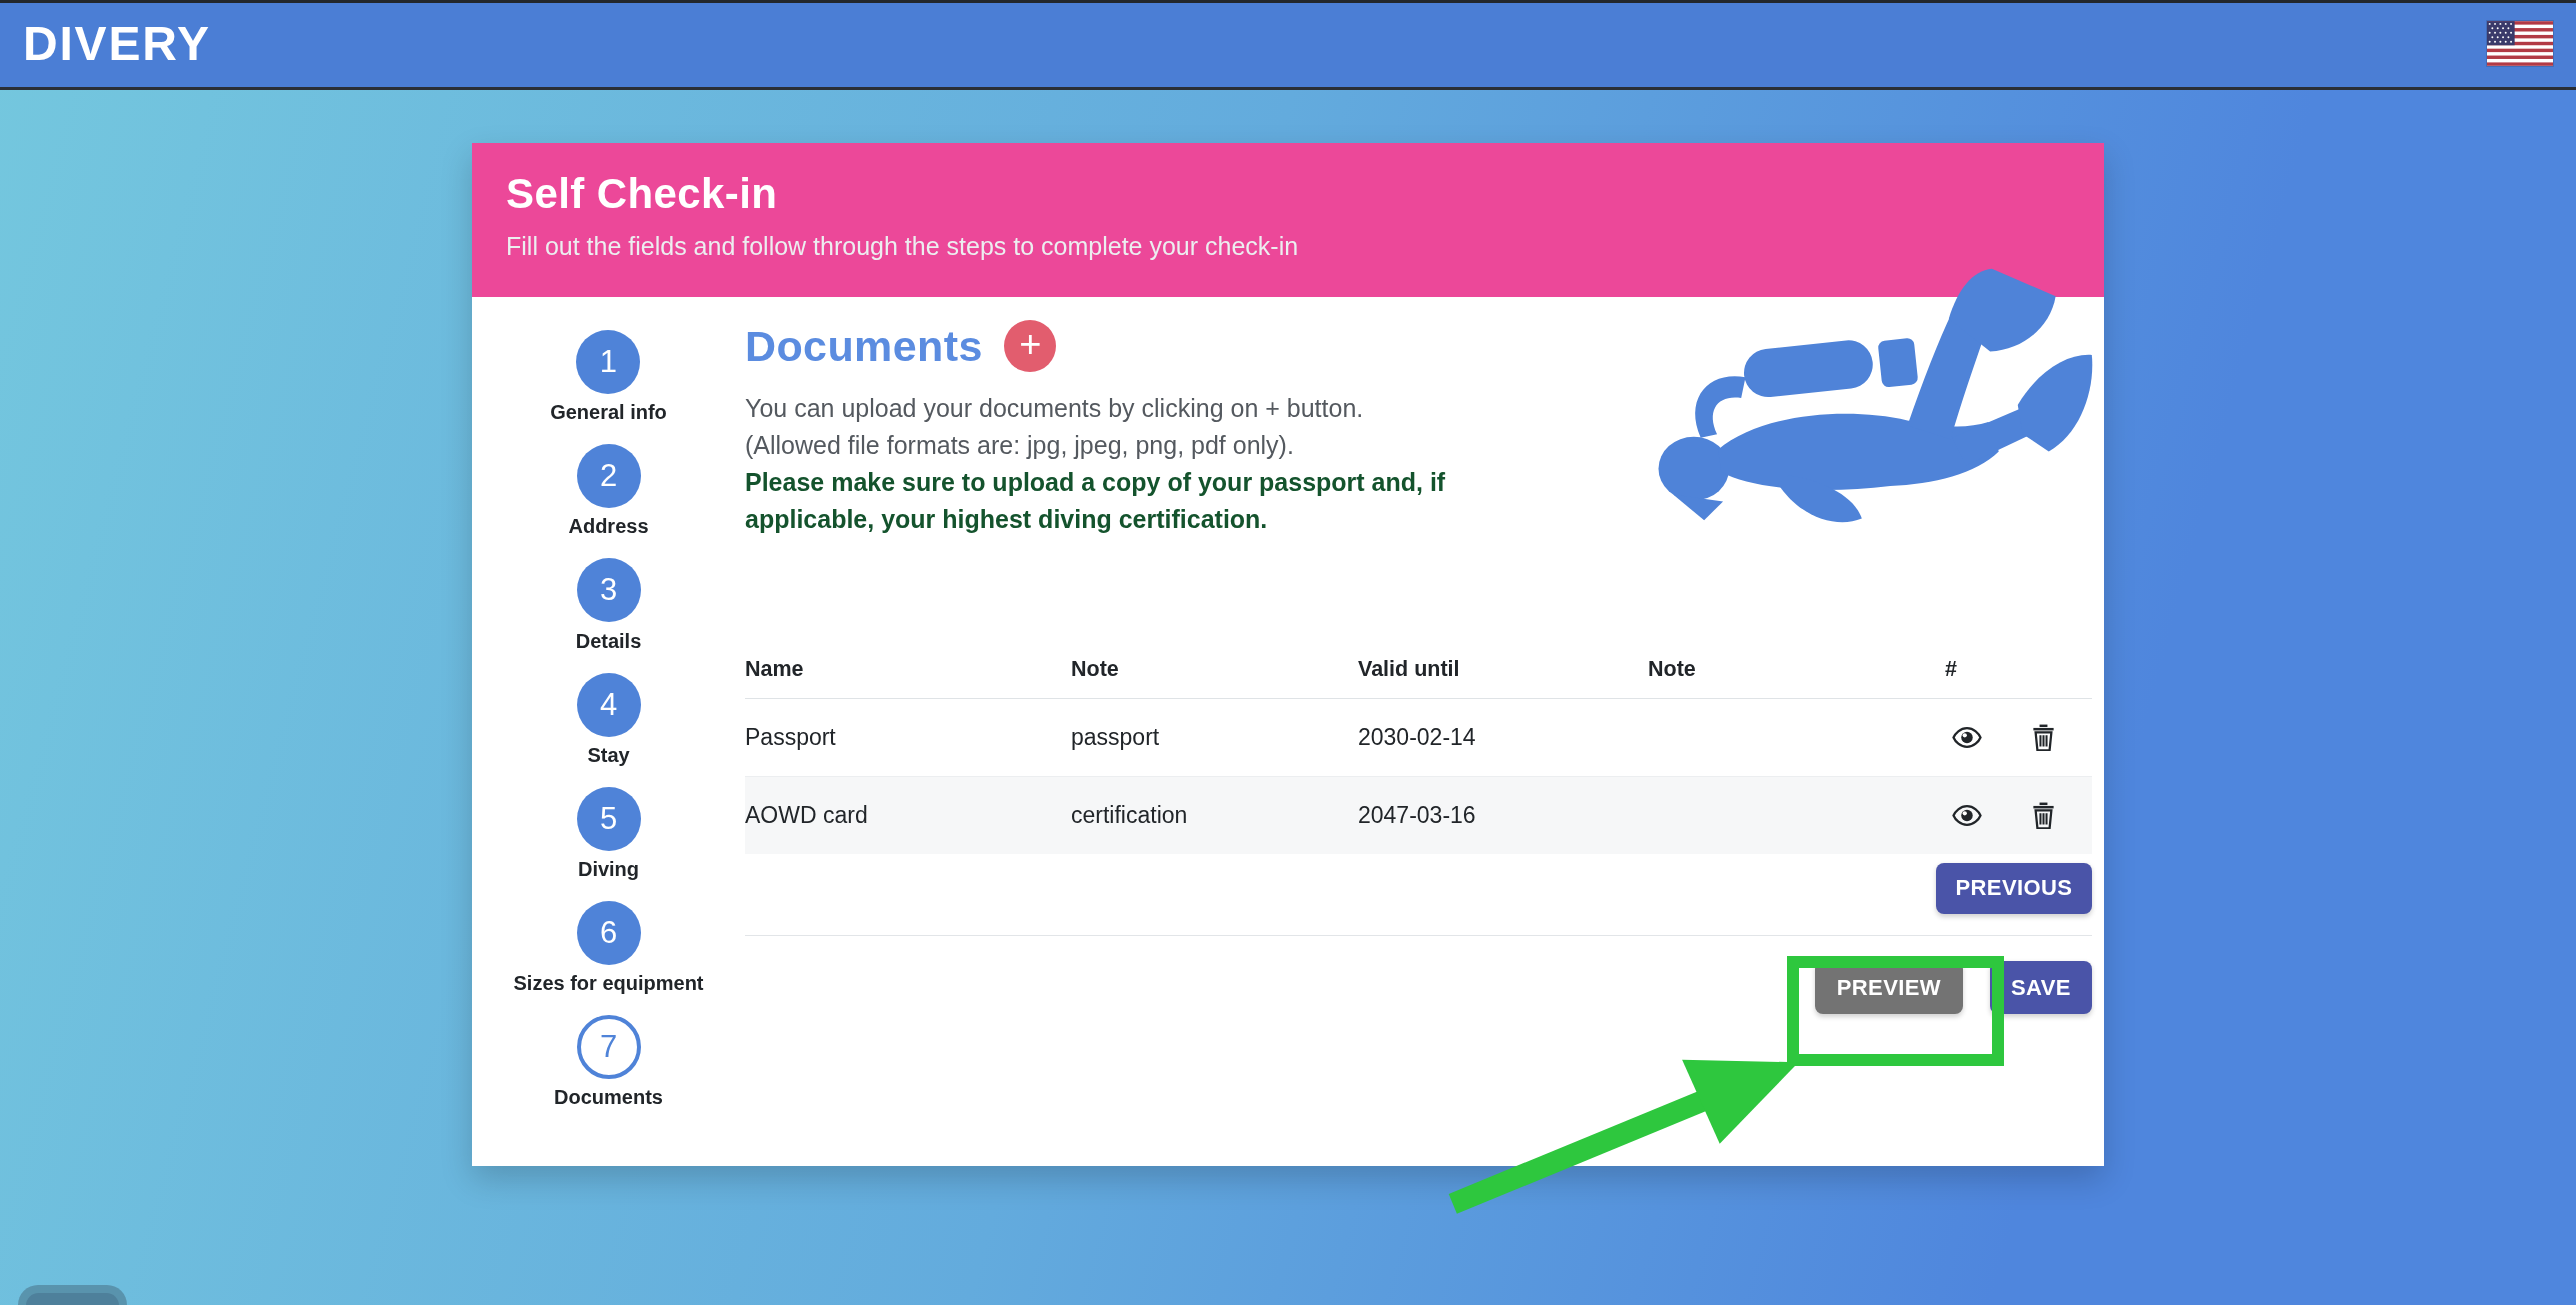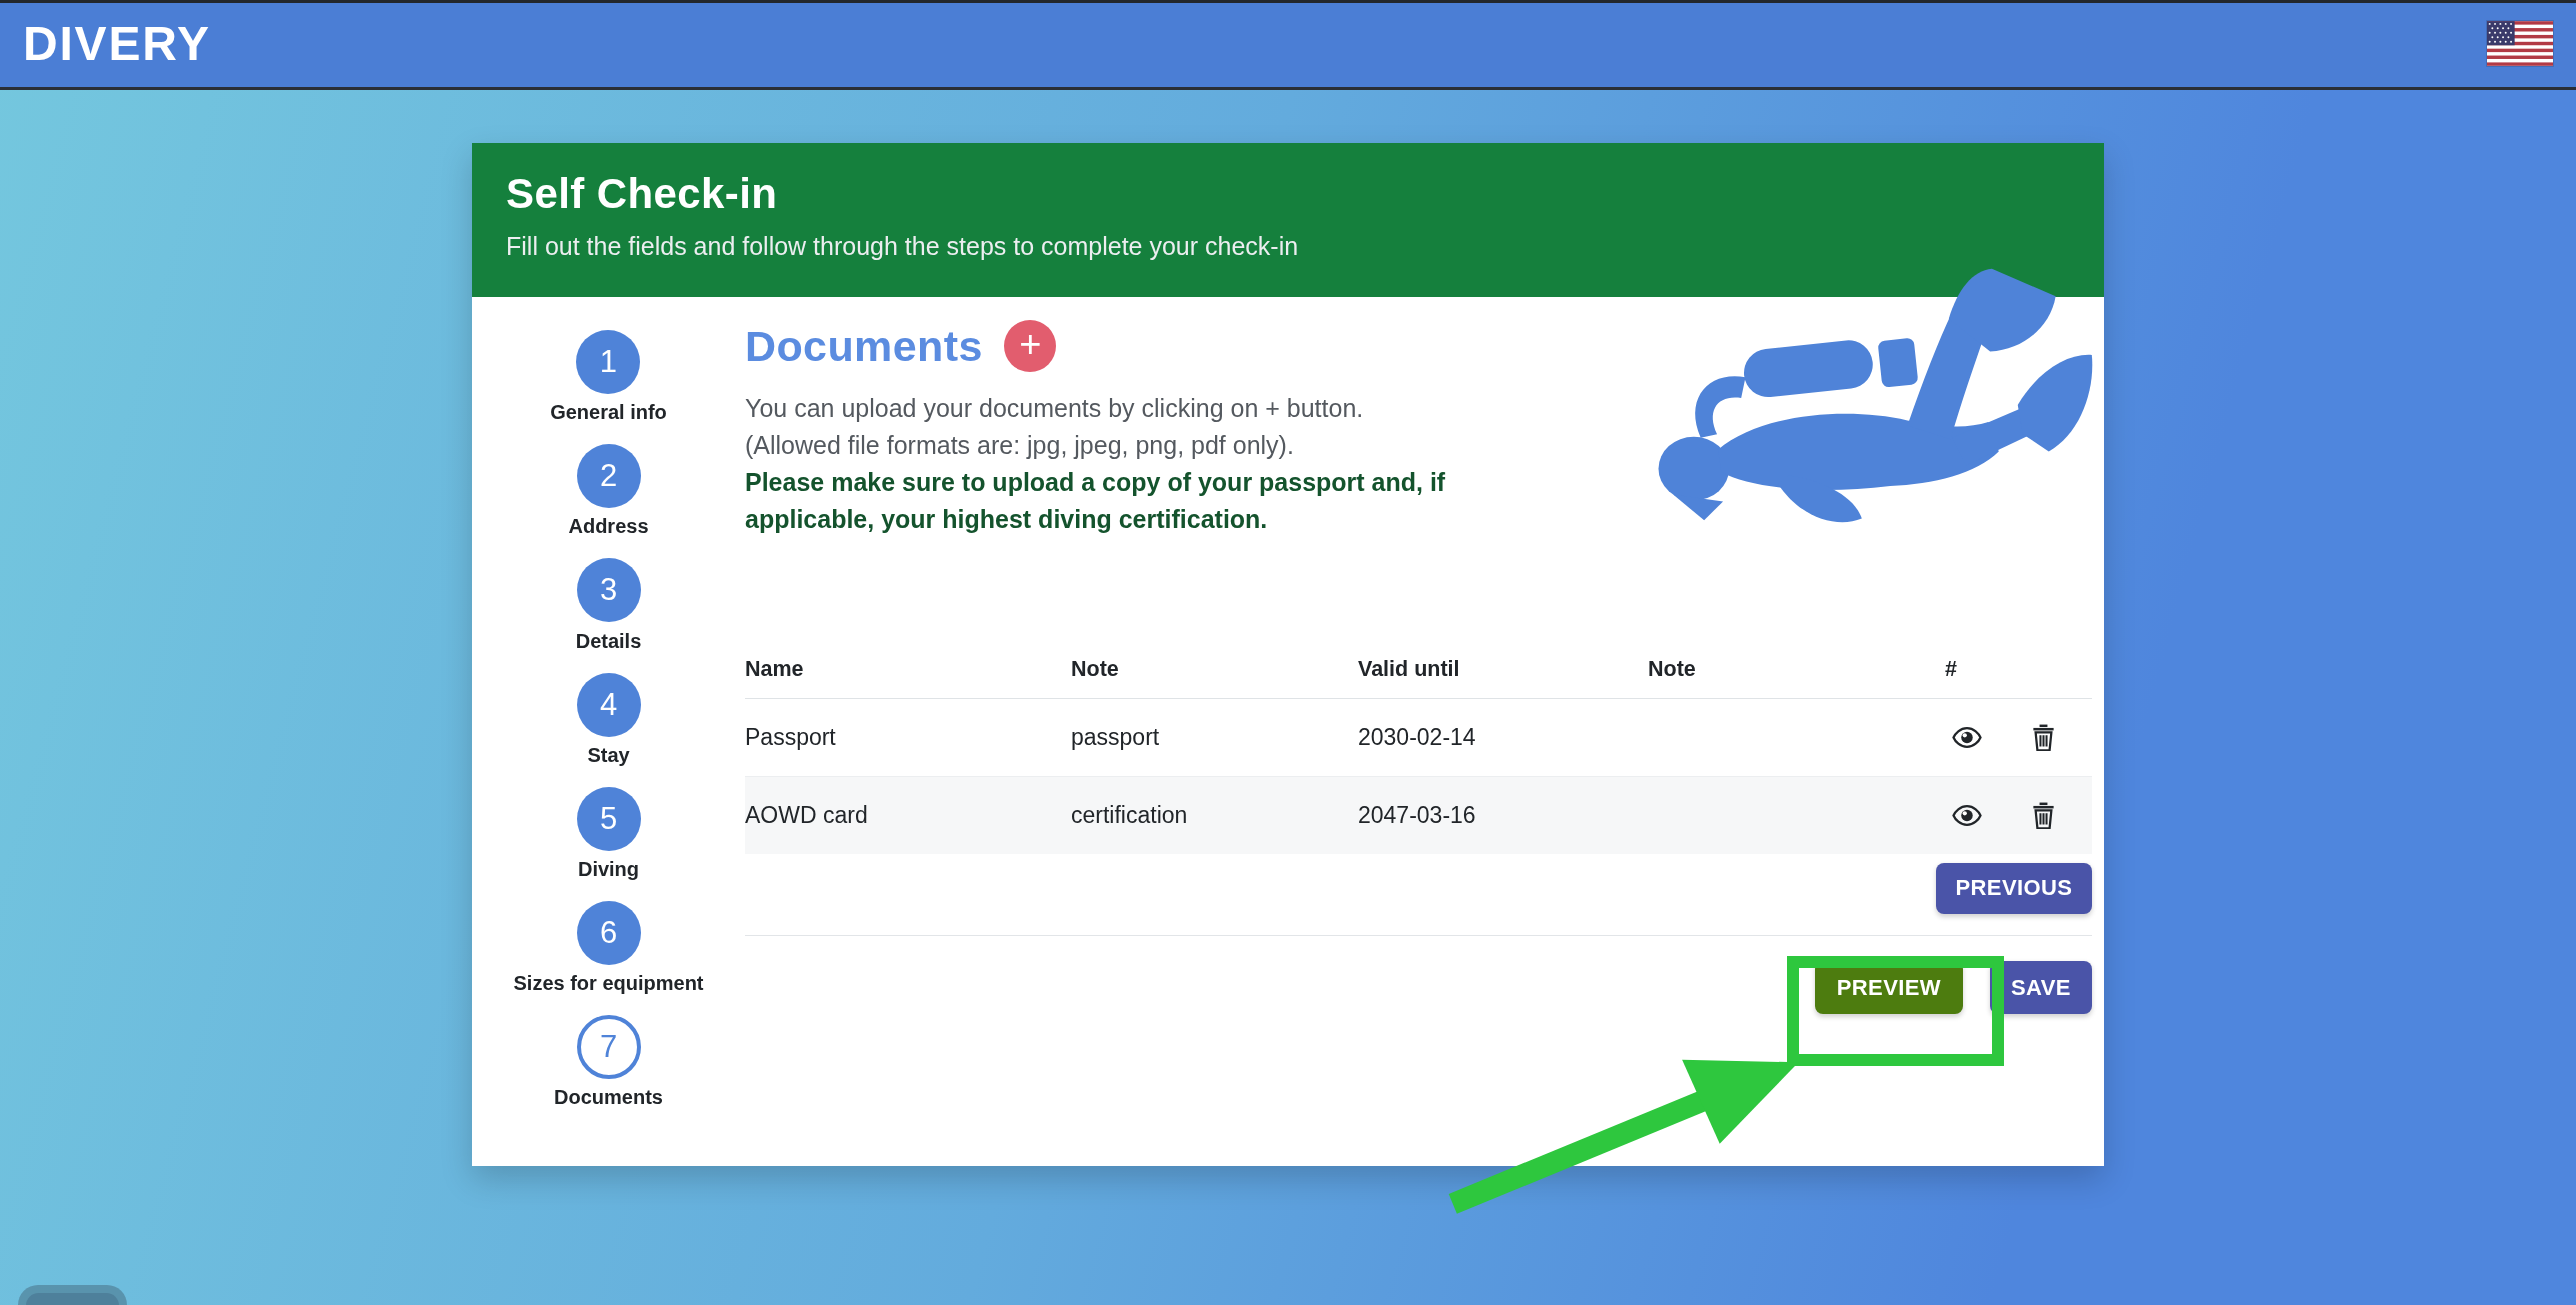--- a/index.html
+++ b/index.html
@@ -10,21 +10,21 @@
 
   
   .topbar{position:relative;height:90px;background:#4b7ed5;border-bottom:3.6px solid #2a2f37;
     display:flex;align-items:center;justify-content:space-between;padding:0 23px;box-sizing:border-box;}
   .logo{color:#fff;font-size:48px;font-weight:800;letter-spacing:1.8px;line-height:1;}
   .flag{width:66px;height:45px;box-shadow:0 0 0 0.9px rgba(0,0,0,.15);}
 
   
   .card{position:absolute;left:472px;top:143px;width:1632px;height:1023px;background:#fff;
     box-shadow:0 12.5px 30px rgba(0,0,0,.18);}
-  .card-header{height:154px;background:#15803d;box-sizing:border-box;padding:27px 0 0 34px;}
+  .card-header{height:154px;background:#ec4899;box-sizing:border-box;padding:27px 0 0 34px;}
   .card-title{margin:0;color:#fff;font-size:42px;font-weight:600;letter-spacing:0.4px;}
   .card-sub{margin:14.3px 0 0;color:#eceef0;font-size:25px;font-weight:500;}
   .card-body{display:flex;height:869px;}
 
   
   .steps{width:273px;display:flex;flex-direction:column;align-items:center;padding-top:33px;box-sizing:border-box;}
   .step{display:flex;flex-direction:column;align-items:center;margin-bottom:16px;cursor:pointer;}
   .step-circle{width:64px;height:64px;border-radius:50%;background:#4f83d8;color:#fff;
     display:flex;align-items:center;justify-content:center;font-size:31px;font-weight:500;box-sizing:border-box;}
   .step-label{margin-top:7.2px;height:27px;font-size:20px;font-weight:700;color:#212529;white-space:nowrap;}
@@ -47,21 +47,21 @@
   .t-head{font-size:21.5px;font-weight:600;padding:12.5px 0 16px;border-bottom:0.9px solid #dfe3e6;}
   .t-row{padding:25px 0;border-bottom:0.9px solid #eceef0;}
   .t-row.striped{background:#f6f7f8;border-bottom:none;}
   .icon-cell{display:flex;align-items:center;gap:50px;padding-left:7.2px;}
   .icon-btn{background:none;border:none;padding:0;cursor:pointer;display:flex;align-items:center;}
 
   
   .btn{border:none;border-radius:8px;color:#fff;font-size:22px;font-weight:700;letter-spacing:0.4px;
     font-family:"Liberation Sans",sans-serif;cursor:pointer;}
   .btn-indigo{background:#4a54a8;}
-  .btn-orange{background:#4d7c0f;}
+  .btn-orange{background:#737373;}
   .row-prev{display:flex;justify-content:flex-end;margin-top:9px;}
   .btn-previous{height:51px;padding:0 20px;box-shadow:0 2.7px 5.4px rgba(0,0,0,.18);}
   .divider{margin:21.5px 0 0;border:none;border-top:0.9px solid #e2e5e8;}
   .row-save{display:flex;justify-content:flex-end;align-items:center;gap:27px;margin-top:25px;}
   .btn-preview{height:53px;padding:0 21.5px;box-shadow:0 2.7px 5.4px rgba(0,0,0,.18);}
   .btn-save{height:53px;padding:0 21.5px;box-shadow:0 2.7px 5.4px rgba(0,0,0,.18);}
 
   
   .anno-box{position:absolute;left:1787px;top:956px;width:217px;height:110px;box-sizing:border-box;
     border:12.5px solid #2ec73e;z-index:10;pointer-events:none;}

